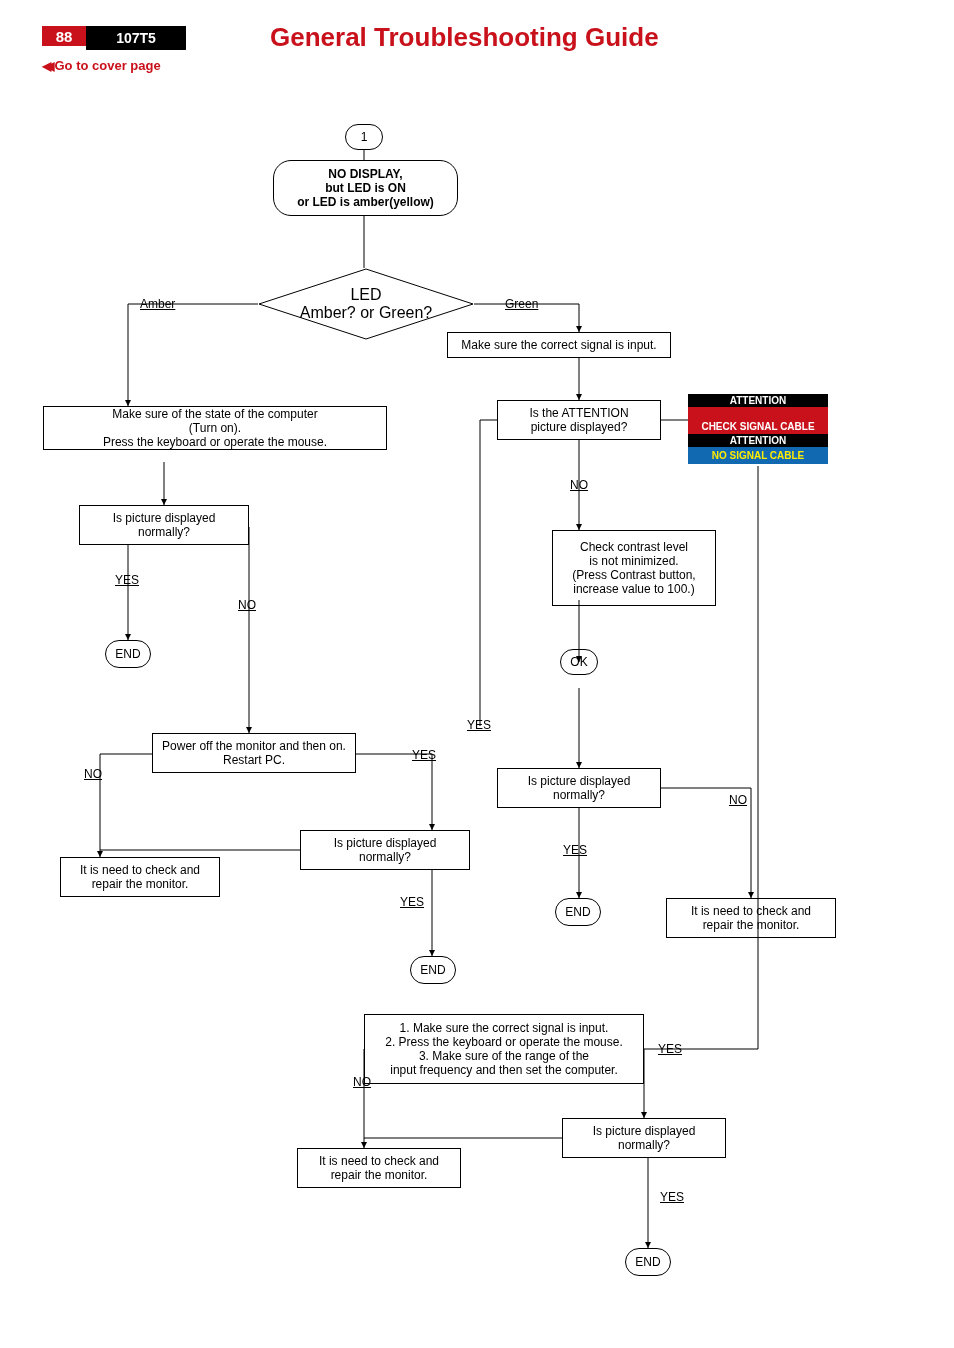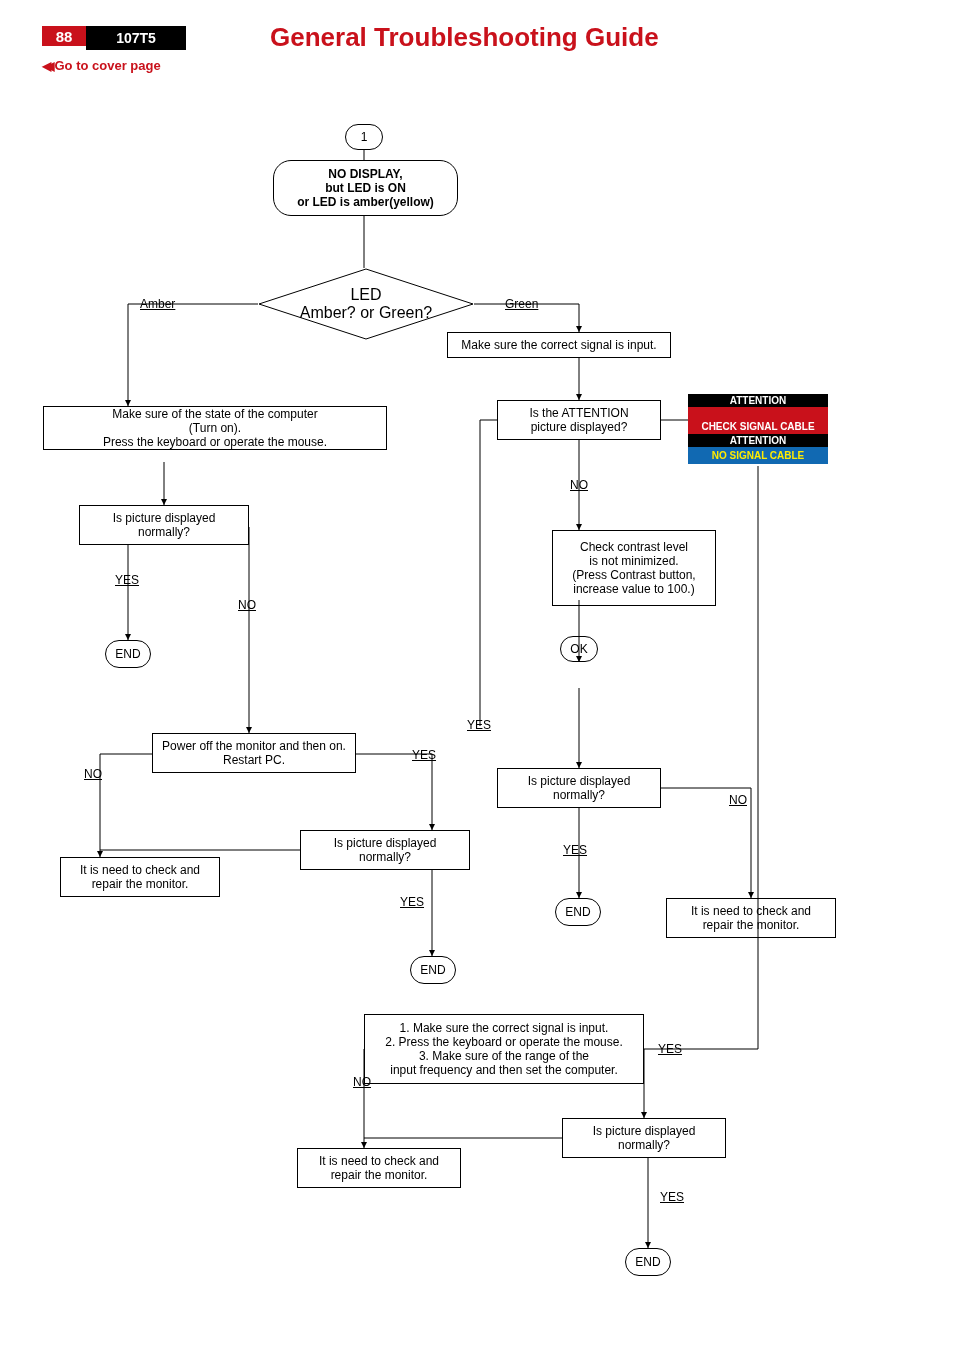--- a/index.html
+++ b/index.html
@@ -199,21 +199,21 @@
     <div class="attn-msg">NO SIGNAL CABLE</div>
   </div>
 
   <div class="label" style="left:570px; top:478px;">NO</div>
 
   <div class="fbox" style="left:520px; top:530px; width:164px; height:76px; white-space:pre-line;margin-left:32px;">Check contrast level
 is not minimized.
 (Press Contrast button,
 increase value to 100.)</div>
 
-  <div class="fbox term tiny" style="left:560px; top:636px;">OK</div>
+  <div class="fbox term tiny" style="left:560px; top:649px;">OK</div>
 
   <div class="label" style="left:467px; top:718px;">YES</div>
 
   <div class="fbox" style="left:497px; top:768px; width:164px; height:40px; white-space:pre-line;">Is picture displayed
 normally?</div>
 
   <div class="label" style="left:729px; top:793px;">NO</div>
   <div class="label" style="left:563px; top:843px;">YES</div>
 
   <div class="fbox term small" style="left:555px; top:898px;">END</div>

